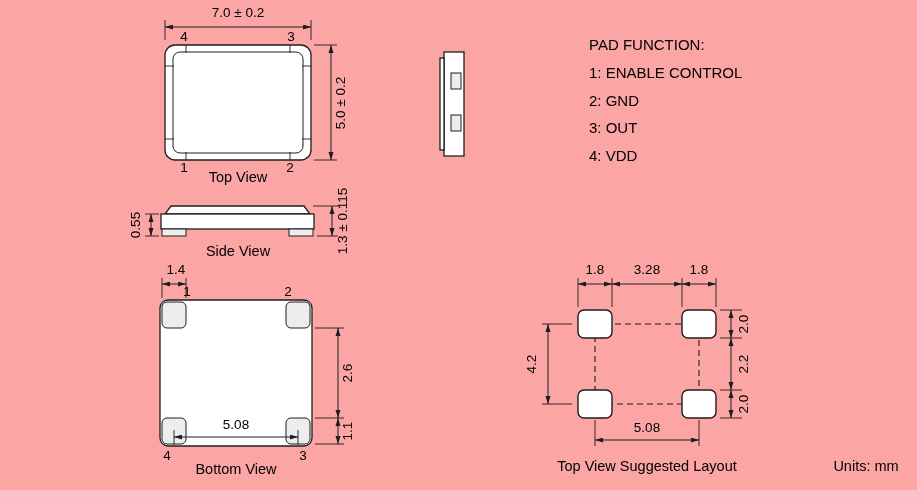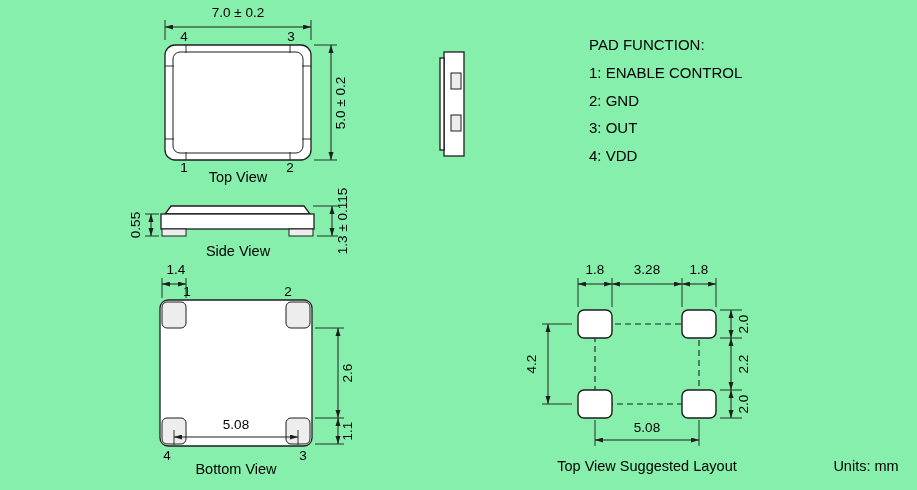--- a/index.html
+++ b/index.html
@@ -1,16 +1,16 @@
 <!DOCTYPE html>
 <html><head>
 <meta charset="utf-8">
 <style>
   html,body{margin:0;padding:0;background:#fff;}
-  .canvas{position:relative;width:917px;height:490px;background:#86efac;overflow:hidden;}
+  .canvas{position:relative;width:917px;height:490px;background:#fca5a5;overflow:hidden;}
   svg{display:block;}
   svg text{font-family:"Liberation Sans","DejaVu Sans",sans-serif;font-size:13.5px;fill:#000;}
   svg text.caption{font-size:14.5px;}
   svg text.padfn{font-size:15px;}
   .outline{fill:#ffffff;stroke:#1e1e1e;stroke-width:1.3;}
   .thin{fill:none;stroke:#1e1e1e;stroke-width:1;}
   .pad{fill:#ededed;stroke:#1e1e1e;stroke-width:1;}
   .padOutline{fill:#ffffff;stroke:#1e1e1e;stroke-width:1.4;}
   .dashed{fill:none;stroke:#1e1e1e;stroke-width:1.1;stroke-dasharray:6 4;}
   .dim{stroke:#1e1e1e;stroke-width:1;fill:none;}

